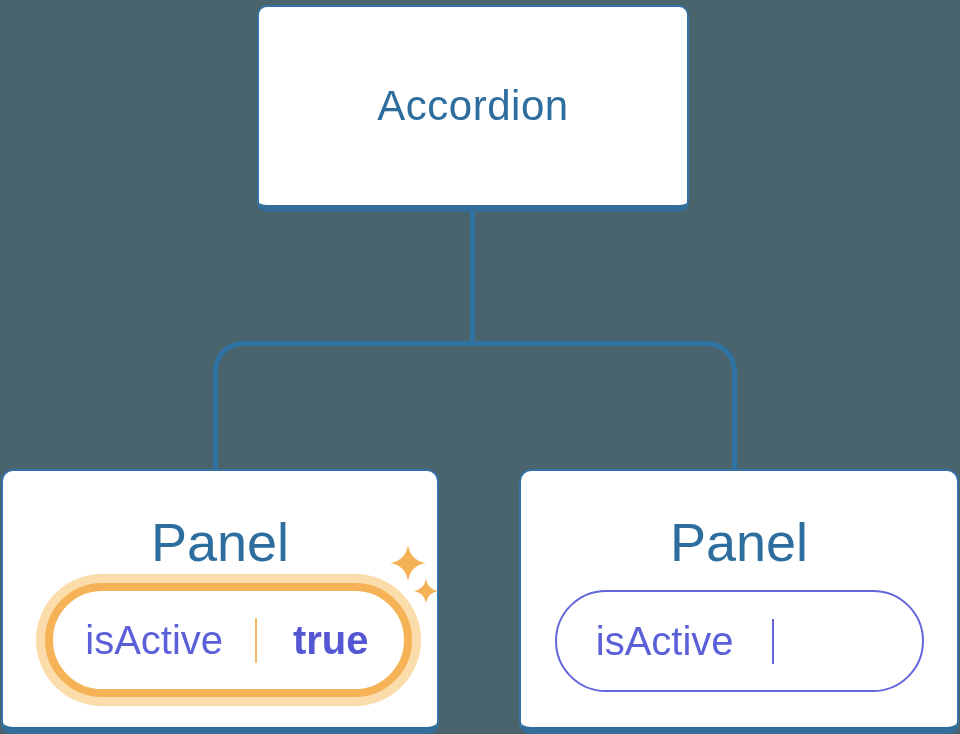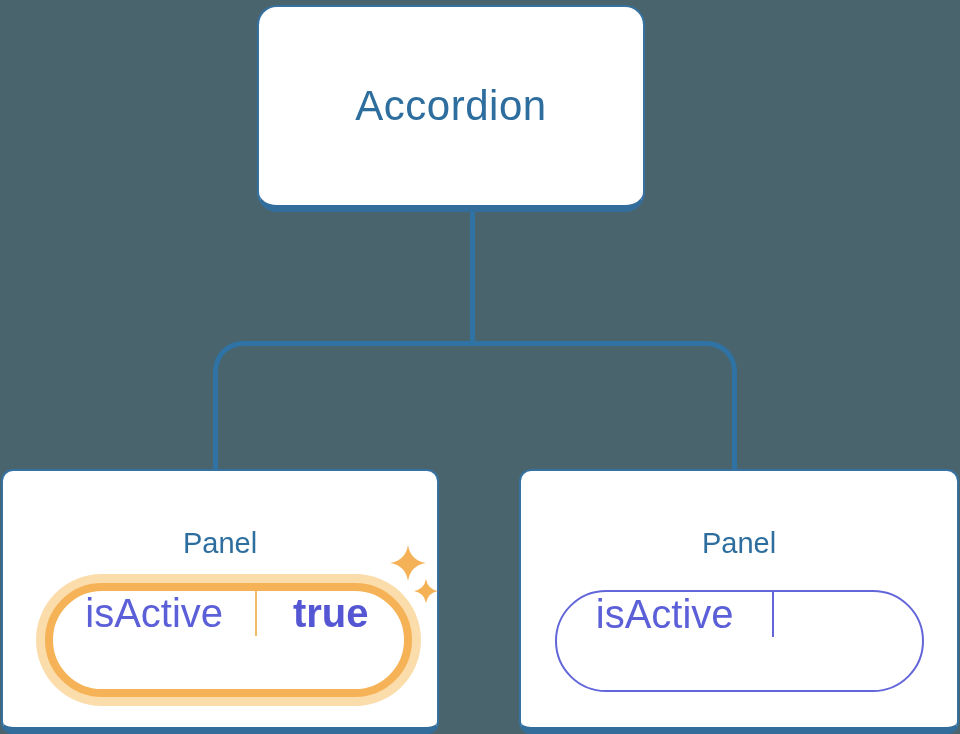--- a/index.html
+++ b/index.html
@@ -37,51 +37,51 @@
   .node {
     position: absolute;
     box-sizing: border-box;
     background: #FFFFFF;
     border: 2px solid #3571A1;
     border-bottom: 7px solid #336D9C;
     border-radius: 12px;
   }
   .node-root {
     left: 257px; top: 5px;
-    width: 388px; height: 207px;
-    border-radius: 20px;
+    width: 432px; height: 207px;
+    border-radius: 10px;
     display: flex;
     align-items: center;
     justify-content: center;
     text-align: center;
   }
   .node-title {
     color: #2D6E9E;
     font-size: 42px;
     font-weight: 500;
     letter-spacing: 0.5px;
   }
   .node-panel-left  { left: 1px;   top: 469px; width: 438px; height: 265px; }
   .node-panel-right { left: 519px; top: 469px; width: 440px; height: 265px; }
   .panel-title {
     position: absolute;
-    top: 56px; left: 0; right: 0;
+    top: 40px; left: 0; right: 0;
     text-align: center;
     color: #2D6E9E;
-    font-size: 29px;
+    font-size: 54px;
     font-weight: 500;
   }
 
   
   .pill {
     position: absolute;
     box-sizing: border-box;
     background: #FFFFFF;
     display: flex;
-    align-items: flex-start;
+    align-items: center;
   }
   .pill-active {
     left: 42px; top: 112px;
     width: 367px; height: 114px;
     border: 8px solid #F5B256;
     border-radius: 60px;
     box-shadow: 0 0 0 9px #FBDCAB;
   }
   .pill-inactive {
     left: 34px; top: 119px;

